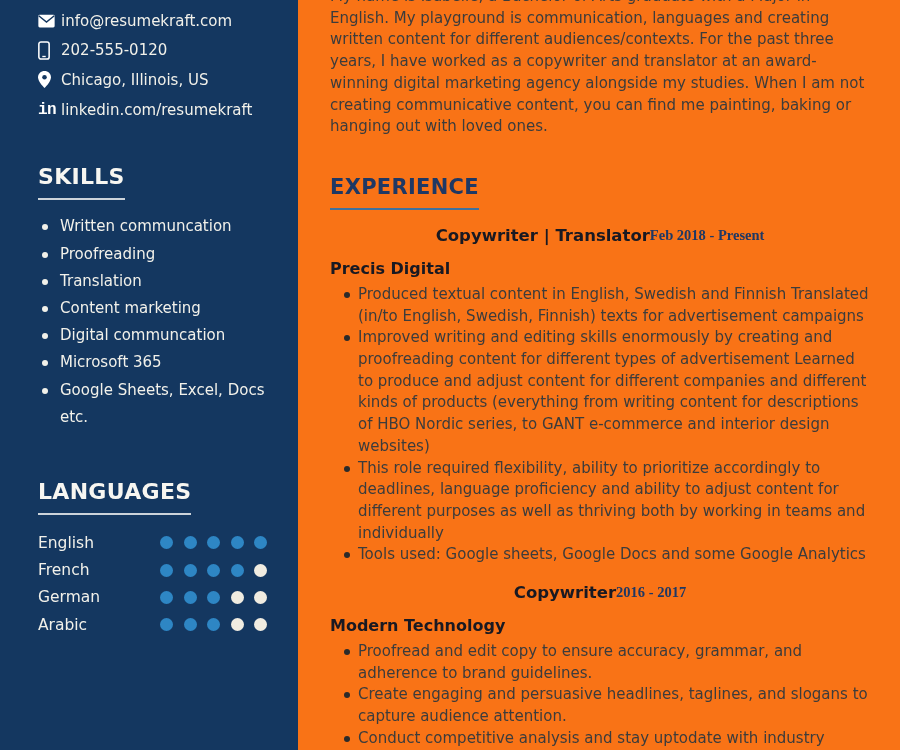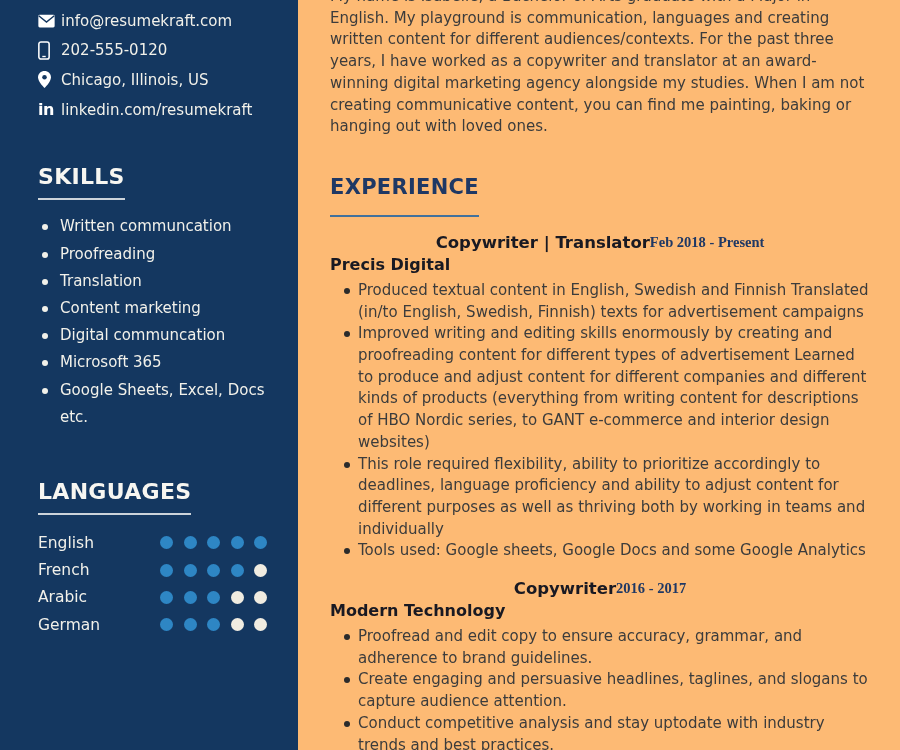--- a/index.html
+++ b/index.html
@@ -1,30 +1,30 @@
 <!DOCTYPE html>
 <html style="--sidebar_bg: #143760; --sidebar_text: #f2f1ea; --sidebar_underline: #ccd3da; --accent_blue: #2e86c4; --dot_empty: #f0ece1; --heading_navy: #1f3864; --heading_underline_blue: #41719c; --body_text: #3c3c3c; --job_title_text: #191922;"><head>
 <meta charset="utf-8">
 <style>
   html,body{margin:0;padding:0;background:#fff;}
   *{box-sizing:border-box;}
   .page{
     width:900px;height:750px;overflow:hidden;display:flex;
     font-family:"DejaVu Sans","Liberation Sans",sans-serif;
-    background:#fdba74;position:relative;
+    background:#f97316;position:relative;
   }
   
   .sidebar{
     flex:none;width:298px;height:750px;
     background:var(--sidebar_bg,#143760);
     color:var(--sidebar_text,#f2f1ea);
     padding:6px 31px 0 38px;
   }
   .contact-row{display:flex;align-items:center;height:29.6px;}
-  .cicon{flex:none;width:20px;display:flex;justify-content:flex-start;}
+  .cicon{flex:none;width:20px;display:flex;justify-content:flex-start;font-family:Liberation Mono, monospace;}
   .li-in{font-weight:700;font-size:16px;color:#fff;line-height:1;letter-spacing:-0.5px;}
   .ctext{font-size:15px;margin-left:3px;white-space:nowrap;}
   .side-title{
     display:inline-block;margin:40px 0 0 0;
     font-size:22px;line-height:25px;font-weight:700;letter-spacing:0.3px;
     color:#f7f6f1;
     padding-bottom:9px;border-bottom:2px solid var(--sidebar_underline,#ccd3da);
   }
   .skill-list{list-style:none;margin:13px 0 8px 0;padding:0;}
   .skill-item{
@@ -45,36 +45,36 @@
   
   .content{flex:1;padding:0 30px 0 32px;overflow:hidden;}
   .summary{
     margin:-14px 0 0 0;
     font-size:15px;line-height:21.7px;color:var(--body_text,#3c3c3c);
   }
   .exp-title{
     display:inline-block;margin:37px 0 0 0;
     font-size:21px;line-height:25px;font-weight:700;letter-spacing:0.3px;
     color:var(--heading_navy,#1f3864);
-    padding-bottom:15px;border-bottom:2px solid var(--heading_underline_blue,#41719c);
+    padding-bottom:8px;border-bottom:2px solid var(--heading_underline_blue,#41719c);
   }
   .jobs{margin-top:15px;}
   .job + .job{margin-top:16px;}
   .job-head{display:flex;justify-content:center;align-items:flex-start;}
   .job-title{
     margin:0;font-size:16.5px;line-height:21px;font-weight:700;
     color:var(--job_title_text,#191922);
   }
   .job-dates{
     flex:none;margin-top:2px;font-size:14.5px;font-weight:700;
     color:var(--heading_navy,#1f3864);
     font-family:Liberation Serif, serif;
   }
   .job-company{
-    margin-top:2px;font-size:16px;line-height:20px;font-weight:700;
+    margin-top:13px;font-size:16px;line-height:20px;font-weight:700;
     color:var(--job_title_text,#191922);
   }
   .exp-bullets{list-style:none;margin:5px 0 0 0;padding:0;}
   .exp-bullet{
     position:relative;padding-left:28px;
     font-size:15px;line-height:21.7px;color:var(--body_text,#3c3c3c);
   }
   .exp-bullet::before{
     content:"";position:absolute;left:14px;top:8px;
     width:6px;height:6px;border-radius:50%;background:#2b2b2b;
@@ -165,32 +165,32 @@
           <span class="lang-dots">
             <span class="dot dot-filled"></span>
             <span class="dot dot-filled"></span>
             <span class="dot dot-filled"></span>
             <span class="dot dot-filled"></span>
             <span class="dot dot-empty"></span>
           </span>
         </div>
 
         <div class="lang-row">
+          <span class="lang-name">German</span>
+          <span class="lang-dots">
+            <span class="dot dot-filled"></span>
+            <span class="dot dot-filled"></span>
+            <span class="dot dot-filled"></span>
+            <span class="dot dot-empty"></span>
+            <span class="dot dot-empty"></span>
+          </span>
+        </div>
+
+        <div class="lang-row">
           <span class="lang-name">Arabic</span>
-          <span class="lang-dots">
-            <span class="dot dot-filled"></span>
-            <span class="dot dot-filled"></span>
-            <span class="dot dot-filled"></span>
-            <span class="dot dot-empty"></span>
-            <span class="dot dot-empty"></span>
-          </span>
-        </div>
-
-        <div class="lang-row">
-          <span class="lang-name">German</span>
           <span class="lang-dots">
             <span class="dot dot-filled"></span>
             <span class="dot dot-filled"></span>
             <span class="dot dot-filled"></span>
             <span class="dot dot-empty"></span>
             <span class="dot dot-empty"></span>
           </span>
         </div>
       </div>
 

